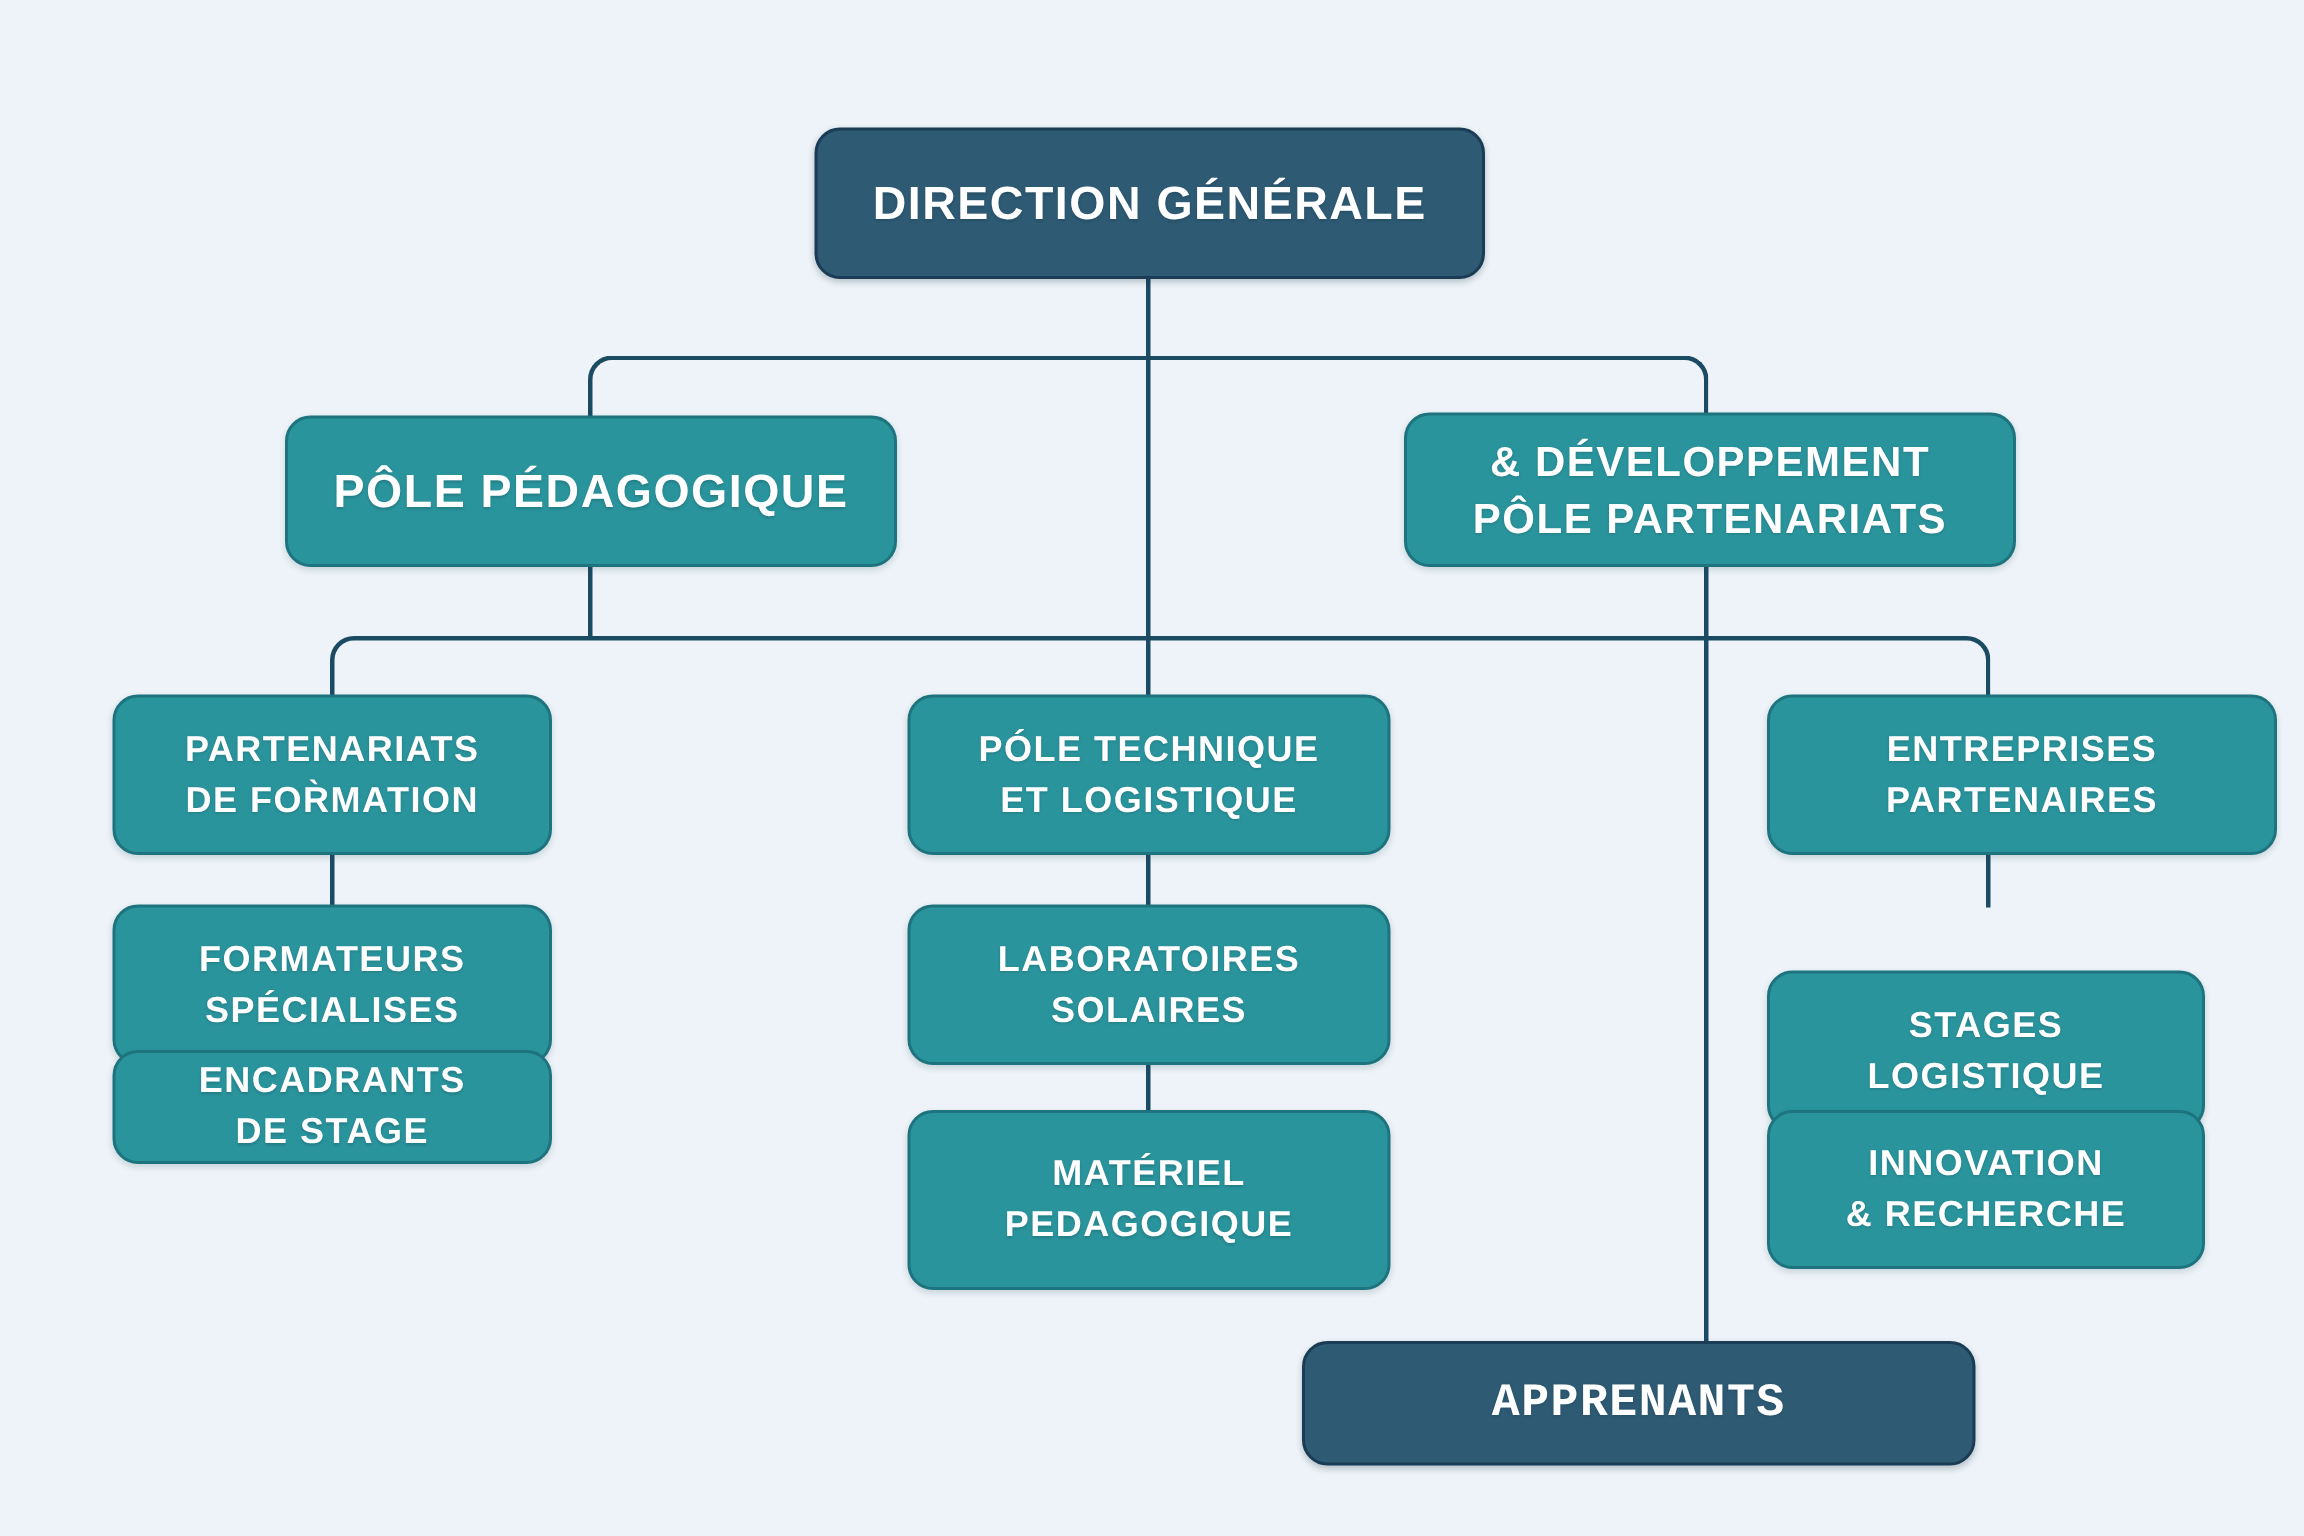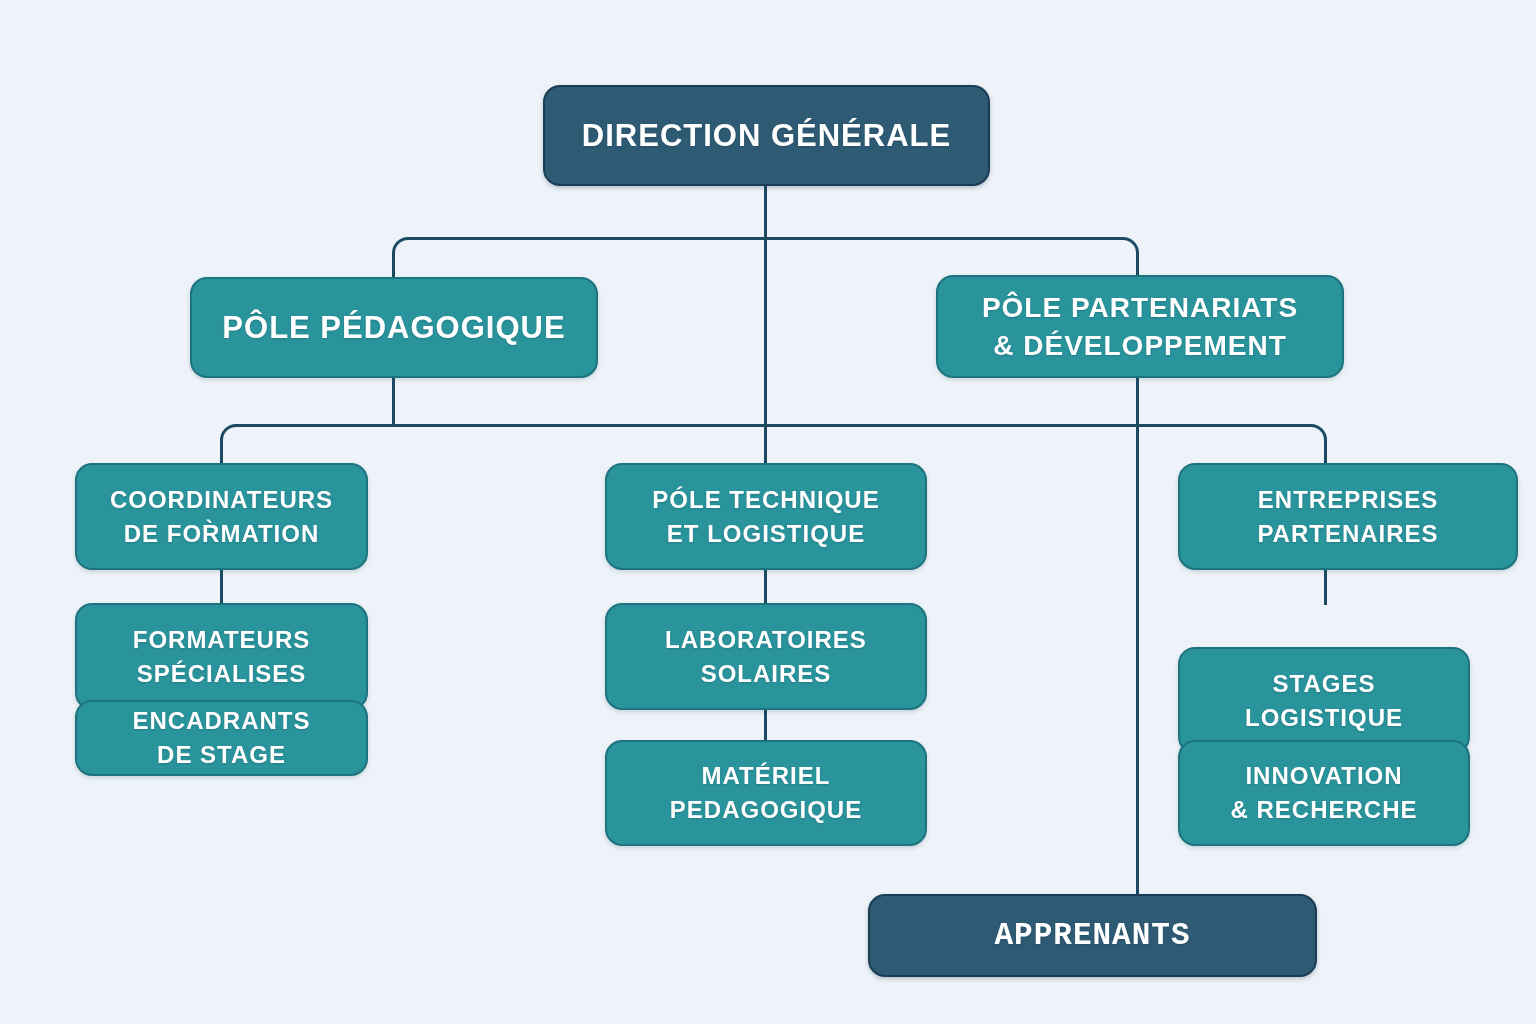--- a/index.html
+++ b/index.html
@@ -40,21 +40,21 @@
   #n-direction{left:543px;top:85px;width:447px;height:101px;}
   #n-pedagogique{left:190px;top:277px;width:408px;height:101px;}
   #n-partenariats{left:936px;top:275px;width:408px;height:103px;}
   #n-coordinateurs{left:75px;top:463px;width:293px;height:107px;}
   #n-technique{left:605px;top:463px;width:322px;height:107px;}
   #n-entreprises{left:1178px;top:463px;width:340px;height:107px;}
   #n-formateurs{left:75px;top:603px;width:293px;height:107px;}
   #n-laboratoires{left:605px;top:603px;width:322px;height:107px;}
   #n-stages{left:1178px;top:603px;width:292px;height:107px;margin-top:44px;}
   #n-encadrants{left:75px;top:700px;width:293px;height:76px;}
-  #n-materiel{left:605px;top:740px;width:322px;height:106px;}
+  #n-materiel{left:605px;top:740px;width:322px;height:120px;}
   #n-innovation{left:1178px;top:740px;width:292px;height:106px;}
   #n-apprenants{left:868px;top:894px;width:449px;height:83px;font-family:Liberation Mono, monospace;}
 </style>
 </head>
 <body>
 
 <div class="elbow" id="h1"></div>
 <div class="elbow" id="h2"></div>
 <div class="vline" id="v-direction"></div>
 <div class="vline" id="v-pedagogique"></div>
@@ -67,26 +67,26 @@
 
 <div class="node navy big" id="n-direction">
   <span>DIRECTION GÉNÉRALE</span>
 </div>
 
 <div class="node teal big" id="n-pedagogique">
   <span>PÔLE PÉDAGOGIQUE</span>
 </div>
 
 <div class="node teal mid" id="n-partenariats">
+  <span>&amp; DÉVELOPPEMENT</span>
   <span>PÔLE PARTENARIATS</span>
-  <span>&amp; DÉVELOPPEMENT</span>
 </div>
 
 <div class="node teal row" id="n-coordinateurs">
-  <span>COORDINATEURS</span>
+  <span>PARTENARIATS</span>
   <span>DE FOR̀MATION</span>
 </div>
 
 <div class="node teal row" id="n-technique">
   <span>PÓLE TECHNIQUE</span>
   <span>ET LOGISTIQUE</span>
 </div>
 
 <div class="node teal row" id="n-entreprises">
   <span>ENTREPRISES</span>

